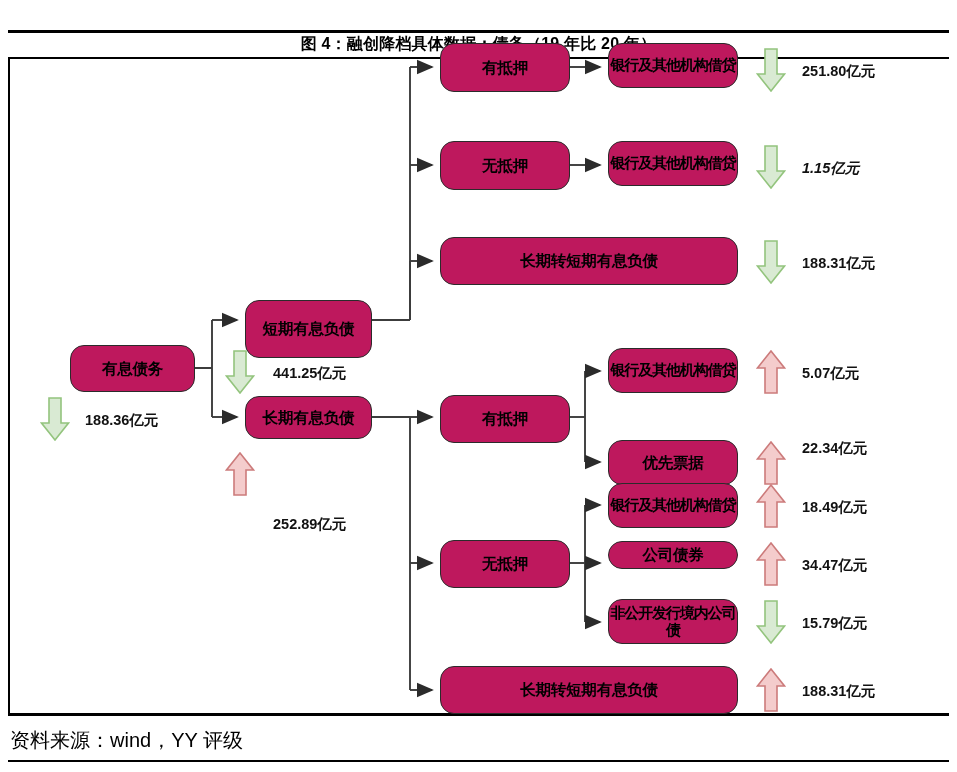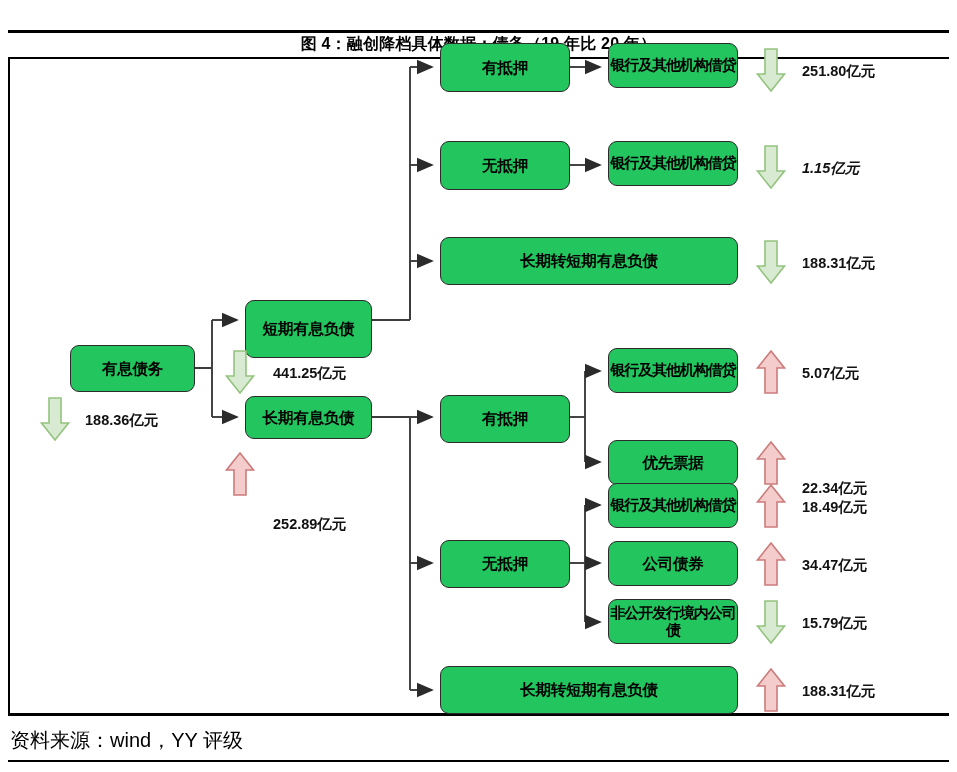--- a/index.html
+++ b/index.html
@@ -30,21 +30,21 @@
     font-size:20px;color:#000;white-space:nowrap;
   }
 
   
   .canvas{position:absolute;left:0;top:0;width:957px;height:772px;}
   .canvas svg{position:absolute;left:0;top:0;}
 
   
   .node{
     position:absolute;box-sizing:border-box;
-    border:1.6px solid #2b2b2b;border-radius:9px;background:#22c55e;
+    border:1.6px solid #2b2b2b;border-radius:14px;background:#be185d;
     display:flex;align-items:center;justify-content:center;
     text-align:center;
     font-size:15.5px;font-weight:bold;color:#000;
     line-height:1.12;
     letter-spacing:-0.2px;
   }
   .node.tight{font-size:15px;letter-spacing:-1.1px;}
 
   
   .val{
@@ -129,21 +129,21 @@
   <div class="node tight" style="left:608px;top:141px;width:130px;height:45px;">银行及其他机构借贷</div>
 
   <div class="node" style="left:440px;top:237px;width:298px;height:48px;">长期转短期有息负债</div>
 
   <div class="node" style="left:440px;top:395px;width:130px;height:48px;">有抵押</div>
   <div class="node tight" style="left:608px;top:348px;width:130px;height:45px;">银行及其他机构借贷</div>
   <div class="node" style="left:608px;top:440px;width:130px;height:45px;">优先票据</div>
 
   <div class="node" style="left:440px;top:540px;width:130px;height:48px;">无抵押</div>
   <div class="node tight" style="left:608px;top:483px;width:130px;height:45px;">银行及其他机构借贷</div>
-  <div class="node" style="left:608px;top:541px;width:130px;height:45px;">公司债券</div>
+  <div class="node" style="left:608px;top:541px;width:130px;height:28px;">公司债券</div>
   <div class="node tight" style="left:608px;top:599px;width:130px;height:45px;">非公开发行境内公司债</div>
 
   <div class="node" style="left:440px;top:666px;width:298px;height:48px;">长期转短期有息负债</div>
 
   <div class="arw" style="left:40px;top:397px;">
     <svg width="30" height="44" viewBox="0 0 30 44">
         <path d="M9,1 L21,1 L21,26 L28.5,26 L15,43 L1.5,26 L9,26 Z" fill="#d9ead3" stroke="#93c47d" stroke-width="1.6"></path>
       </svg>
   </div>
   <div class="val" style="left:85px;top:411px;">188.36亿元</div>
@@ -188,21 +188,21 @@
         <path d="M15,1 L28.5,18 L21,18 L21,43 L9,43 L9,18 L1.5,18 Z" fill="#f4cccc" stroke="#cc7b7b" stroke-width="1.6"></path>
       </svg>
   </div>
   <div class="val" style="left:802px;top:364px;">5.07亿元</div>
 
   <div class="arw" style="left:756px;top:441px;">
     <svg width="30" height="44" viewBox="0 0 30 44">
         <path d="M15,1 L28.5,18 L21,18 L21,43 L9,43 L9,18 L1.5,18 Z" fill="#f4cccc" stroke="#cc7b7b" stroke-width="1.6"></path>
       </svg>
   </div>
-  <div class="val" style="left:802px;top:479px;">22.34亿元</div>
+  <div class="val" style="left:802px;top:439px;">22.34亿元</div>
 
   <div class="arw" style="left:756px;top:484px;">
     <svg width="30" height="44" viewBox="0 0 30 44">
         <path d="M15,1 L28.5,18 L21,18 L21,43 L9,43 L9,18 L1.5,18 Z" fill="#f4cccc" stroke="#cc7b7b" stroke-width="1.6"></path>
       </svg>
   </div>
   <div class="val" style="left:802px;top:498px;">18.49亿元</div>
 
   <div class="arw" style="left:756px;top:542px;">
     <svg width="30" height="44" viewBox="0 0 30 44">

